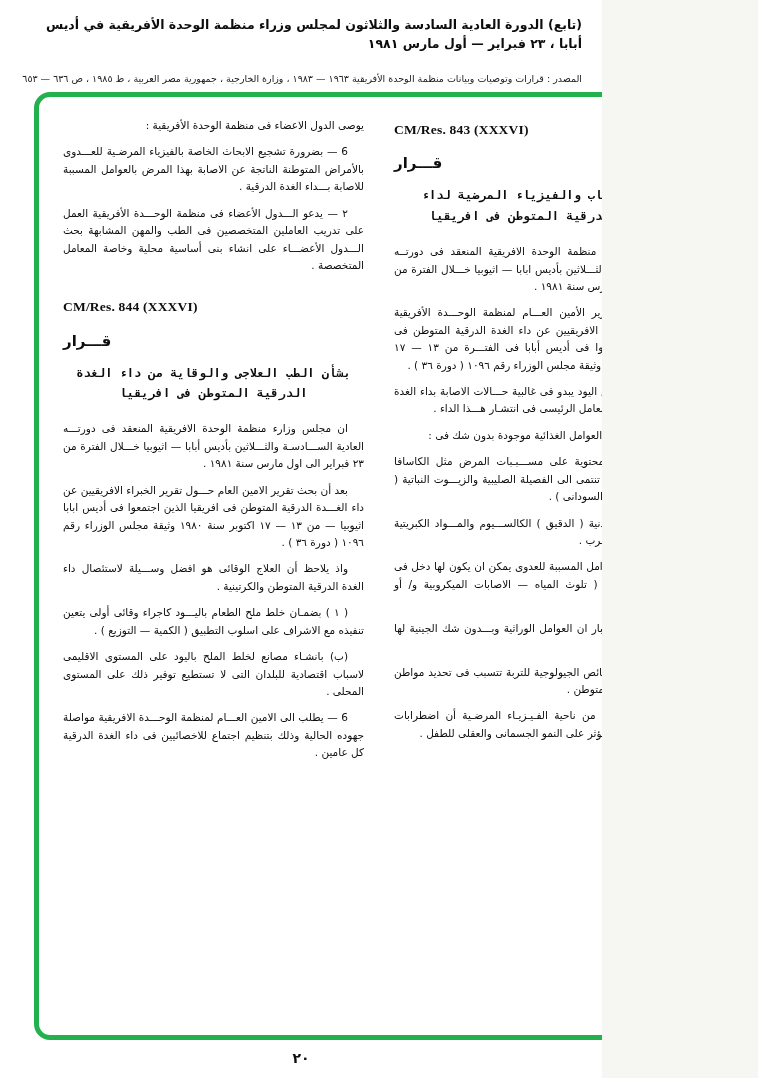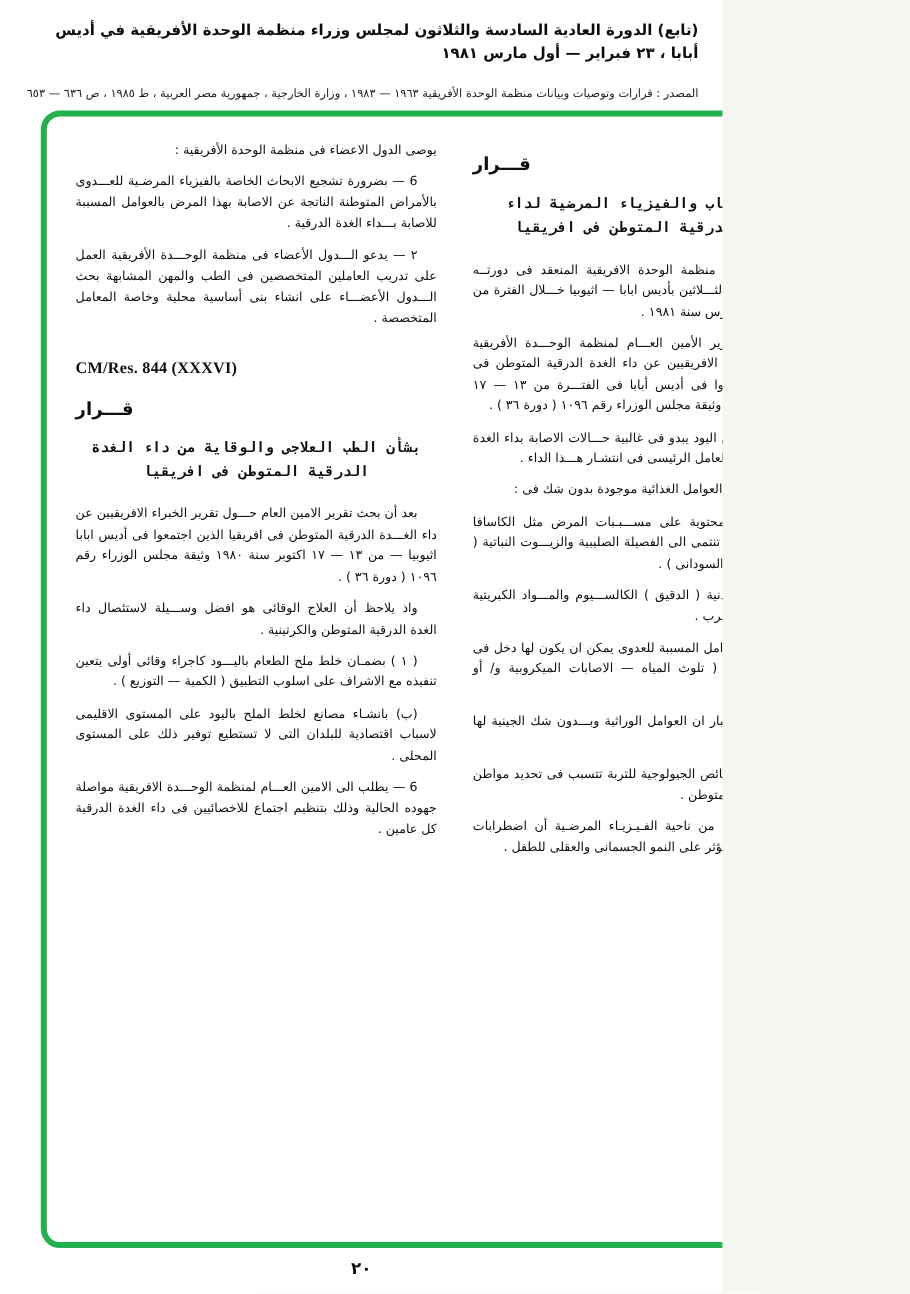--- a/index.html
+++ b/index.html
@@ -68,20 +68,21 @@
 
   <header class="doc-header">
     <div class="header-line1">(تابع) الدورة العادية السادسة والثلاثون لمجلس وزراء منظمة الوحدة الأفريقية في أديس أبابا ، ٢٣ فبراير — أول مارس ١٩٨١</div>
     <div class="header-line2">المصدر : قرارات وتوصيات وبيانات منظمة الوحدة الأفريقية ١٩٦٣ — ١٩٨٣ ، وزارة الخارجية ، جمهورية مصر العربية ، ط ١٩٨٥ ، ص ٦٣٦ — ٦٥٣</div>
   </header>
 
   <div class="green-box">
     <div class="columns">
 
       <section class="column">
+        <div class="res-number">CM/Res. 843 (XXXVI)</div>
         <h2 class="res-heading">قـــرار</h2>
         <h3 class="res-subtitle">
           <span>بشأن الأسباب والفيزياء المرضية لداء</span><br>
           <span>الغدة الدرقية المتوطن فى افريقيا</span>
         </h3>
         <p class="para">ان مجلس وزراء منظمة الوحدة الافريقية المنعقد فى دورتــه العادية الســادســة والثـــلاثين بأديس ابابا — اثيوبيا خـــلال الفترة من ٢٣ فبراير الى أول مارس سنة ١٩٨١ .</p>
         <p class="para">بعد أن بحث تقرير الأمين العـــام لمنظمة الوحـــدة الأفريقية حـــول تقرير الخبراء الافريقيين عن داء الغدة الدرقية المتوطن فى أفريقيا والذين اجتمعوا فى أديس أبابا فى الفتـــرة من ١٣ — ١٧ أكتوبر ســـنـــة ١٩٨٠ وثيقة مجلس الوزراء رقم ١٠٩٦ ( دورة ٣٦ ) .</p>
         <p class="para">واذ يدرك ان نقص اليود يبدو فى غالبية حـــالات الاصابة بداء الغدة الدرقية المتوطن — العامل الرئيسى فى انتشـار هـــذا الداء .</p>
         <p class="para">واذ يدرك ايضا ان العوامل الغذائية موجودة بدون شك فى :</p>
         <p class="para">( ١ ) الاغذية المحتوية على مســـبـبات المرض مثل الكاسافا والدخن والأغذية التى تنتمى الى الفصيلة الصليبية والزيـــوت النباتية ( الزيتـــون أو الفـــول السودانى ) .</p>
@@ -96,20 +97,21 @@
         <p class="para no-indent">يوصى الدول الاعضاء فى منظمة الوحدة الأفريقية :</p>
         <p class="para">6 — بضرورة تشجيع الابحاث الخاصة بالفيزياء المرضـية للعـــدوى بالأمراض المتوطنة الناتجة عن الاصابة بهذا المرض بالعوامل المسببة للاصابة بـــداء الغدة الدرقية .</p>
         <p class="para">٢ — يدعو الـــدول الأعضاء فى منظمة الوحـــدة الأفريقية العمل على تدريب العاملين المتخصصين فى الطب والمهن المشابهة بحث الـــدول الأعضـــاء على انشاء بنى أساسية محلية وخاصة المعامل المتخصصة .</p>
 
         <div class="res-number spaced">CM/Res. 844 (XXXVI)</div>
         <h2 class="res-heading">قـــرار</h2>
         <h3 class="res-subtitle">
           <span>بشأن الطب العلاجى والوقاية من داء الغدة</span><br>
           <span>الدرقية المتوطن فى افريقيا</span>
         </h3>
+        <p class="para">ان مجلس وزارء منظمة الوحدة الافريقية المنعقد فى دورتـــه العادية الســـادسـة والثـــلاثين بأديس أبابا — اثيوبيا خـــلال الفترة من ٢٣ فبراير الى اول مارس سنة ١٩٨١ .</p>
         <p class="para">بعد أن بحث تقرير الامين العام حـــول تقرير الخبراء الافريقيين عن داء الغـــدة الدرقية المتوطن فى افريقيا الذين اجتمعوا فى أديس ابابا اثيوبيا — من ١٣ — ١٧ اكتوبر سنة ١٩٨٠ وثيقة مجلس الوزراء رقم ١٠٩٦ ( دورة ٣٦ ) .</p>
         <p class="para">واذ يلاحظ أن العلاج الوقائى هو افضل وســـيلة لاستئصال داء الغدة الدرقية المتوطن والكرتينية .</p>
         <p class="para">( ١ ) بضمـان خلط ملح الطعام باليـــود كاجراء وقائى أولى يتعين تنفيذه مع الاشراف على اسلوب التطبيق ( الكمية — التوزيع ) .</p>
         <p class="para">(ب) بانشـاء مصانع لخلط الملح باليود على المستوى الاقليمى لاسباب اقتصادية للبلدان التى لا تستطيع توفير ذلك على المستوى المحلى .</p>
         <p class="para">6 — يطلب الى الامين العـــام لمنظمة الوحـــدة الافريقية مواصلة جهوده الحالية وذلك بتنظيم اجتماع للاخصائيين فى داء الغدة الدرقية كل عامين .</p>
       </section>
 
     </div>
   </div>
 

